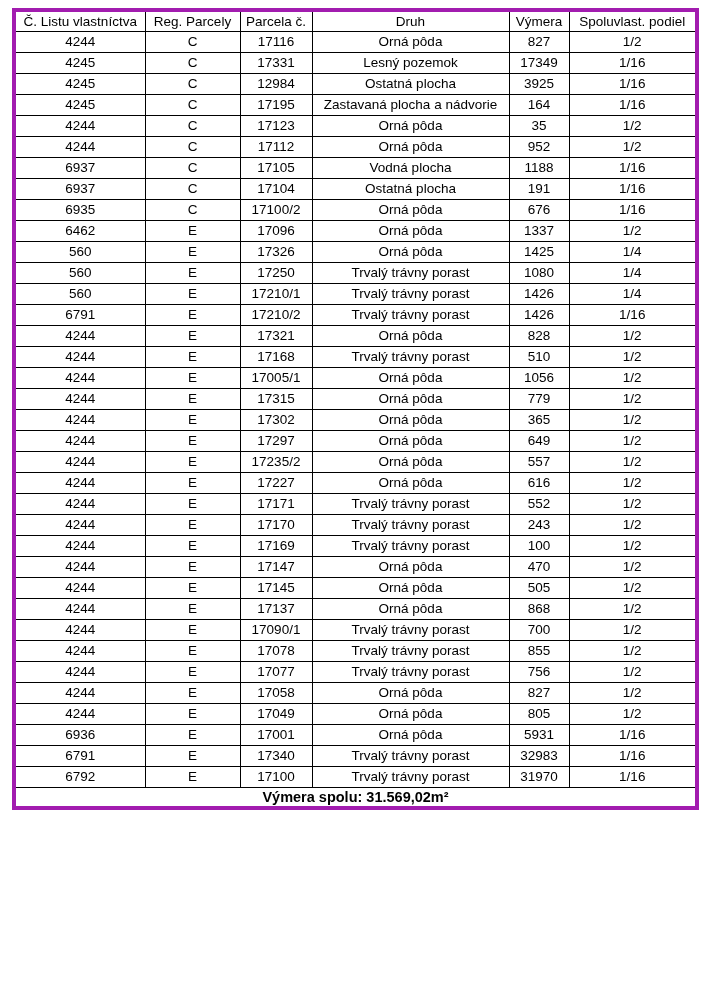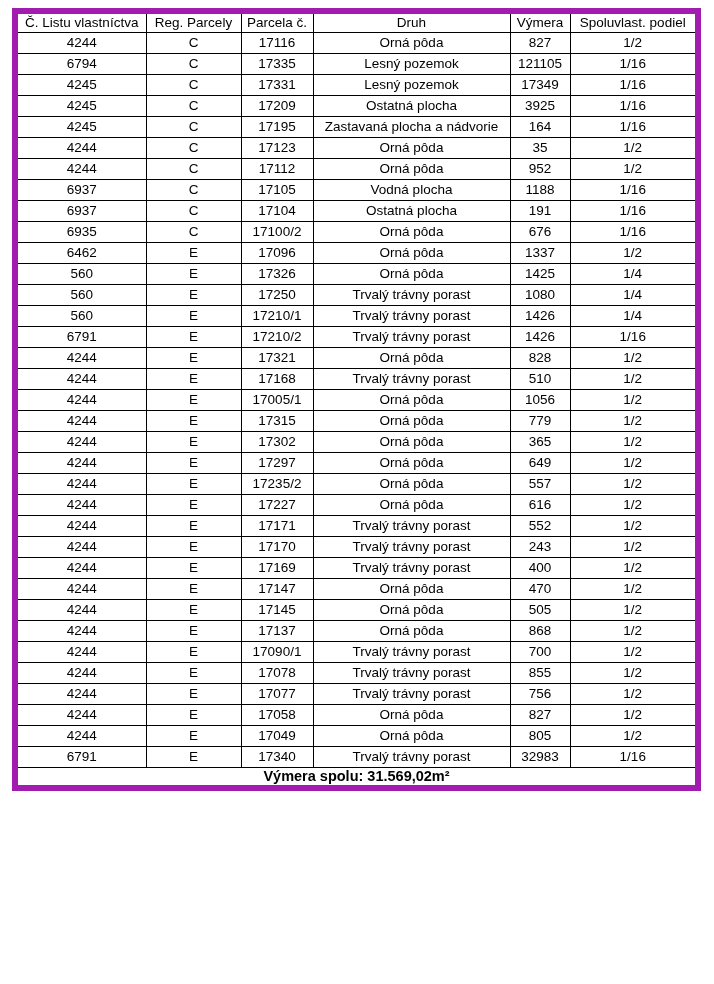--- a/index.html
+++ b/index.html
@@ -7,21 +7,21 @@
     width: 714px; height: 984px;
     background: #ffffff;
     font-family: "Liberation Sans", sans-serif;
     color: #000000;
   }
   table.cadastre {
     border-collapse: collapse;
     table-layout: fixed;
     width: 683px;
     margin: 8px 0 0 12px;
-    border: 6px solid #a21caf;
+    border: 4px solid #a21caf;
   }
   table.cadastre th,
   table.cadastre td {
     border: 1px solid #000000;
     text-align: center;
     vertical-align: middle;
     height: 21px;
     font-size: 13.5px;
     font-weight: normal;
     padding: 0 1px;
@@ -65,39 +65,31 @@
   <tbody>
       <tr>
     <td>4244</td>
     <td>C</td>
     <td>17116</td>
     <td>Orná pôda</td>
     <td>827</td>
     <td>1/2</td>
   </tr>
       <tr>
-    <td>6794</td>
-    <td>C</td>
-    <td>17335</td>
-    <td>Lesný pozemok</td>
-    <td>121105</td>
-    <td>1/16</td>
-  </tr>
-      <tr>
     <td>4245</td>
     <td>C</td>
     <td>17331</td>
     <td>Lesný pozemok</td>
     <td>17349</td>
     <td>1/16</td>
   </tr>
       <tr>
     <td>4245</td>
     <td>C</td>
-    <td>17209</td>
+    <td>12984</td>
     <td>Ostatná plocha</td>
     <td>3925</td>
     <td>1/16</td>
   </tr>
       <tr>
     <td>4245</td>
     <td>C</td>
     <td>17195</td>
     <td>Zastavaná plocha a nádvorie</td>
     <td>164</td>
@@ -261,21 +253,21 @@
     <td>17170</td>
     <td>Trvalý trávny porast</td>
     <td>243</td>
     <td>1/2</td>
   </tr>
       <tr>
     <td>4244</td>
     <td>E</td>
     <td>17169</td>
     <td>Trvalý trávny porast</td>
-    <td>400</td>
+    <td>100</td>
     <td>1/2</td>
   </tr>
       <tr>
     <td>4244</td>
     <td>E</td>
     <td>17147</td>
     <td>Orná pôda</td>
     <td>470</td>
     <td>1/2</td>
   </tr>
@@ -329,25 +321,41 @@
   </tr>
       <tr>
     <td>4244</td>
     <td>E</td>
     <td>17049</td>
     <td>Orná pôda</td>
     <td>805</td>
     <td>1/2</td>
   </tr>
       <tr>
+    <td>6936</td>
+    <td>E</td>
+    <td>17001</td>
+    <td>Orná pôda</td>
+    <td>5931</td>
+    <td>1/16</td>
+  </tr>
+      <tr>
     <td>6791</td>
     <td>E</td>
     <td>17340</td>
     <td>Trvalý trávny porast</td>
     <td>32983</td>
+    <td>1/16</td>
+  </tr>
+      <tr>
+    <td>6792</td>
+    <td>E</td>
+    <td>17100</td>
+    <td>Trvalý trávny porast</td>
+    <td>31970</td>
     <td>1/16</td>
   </tr>
     </tbody>
   <tfoot>
     <tr>
       <td colspan="6">Výmera spolu: 31.569,02m²</td>
     </tr>
   </tfoot>
 </table>
 

